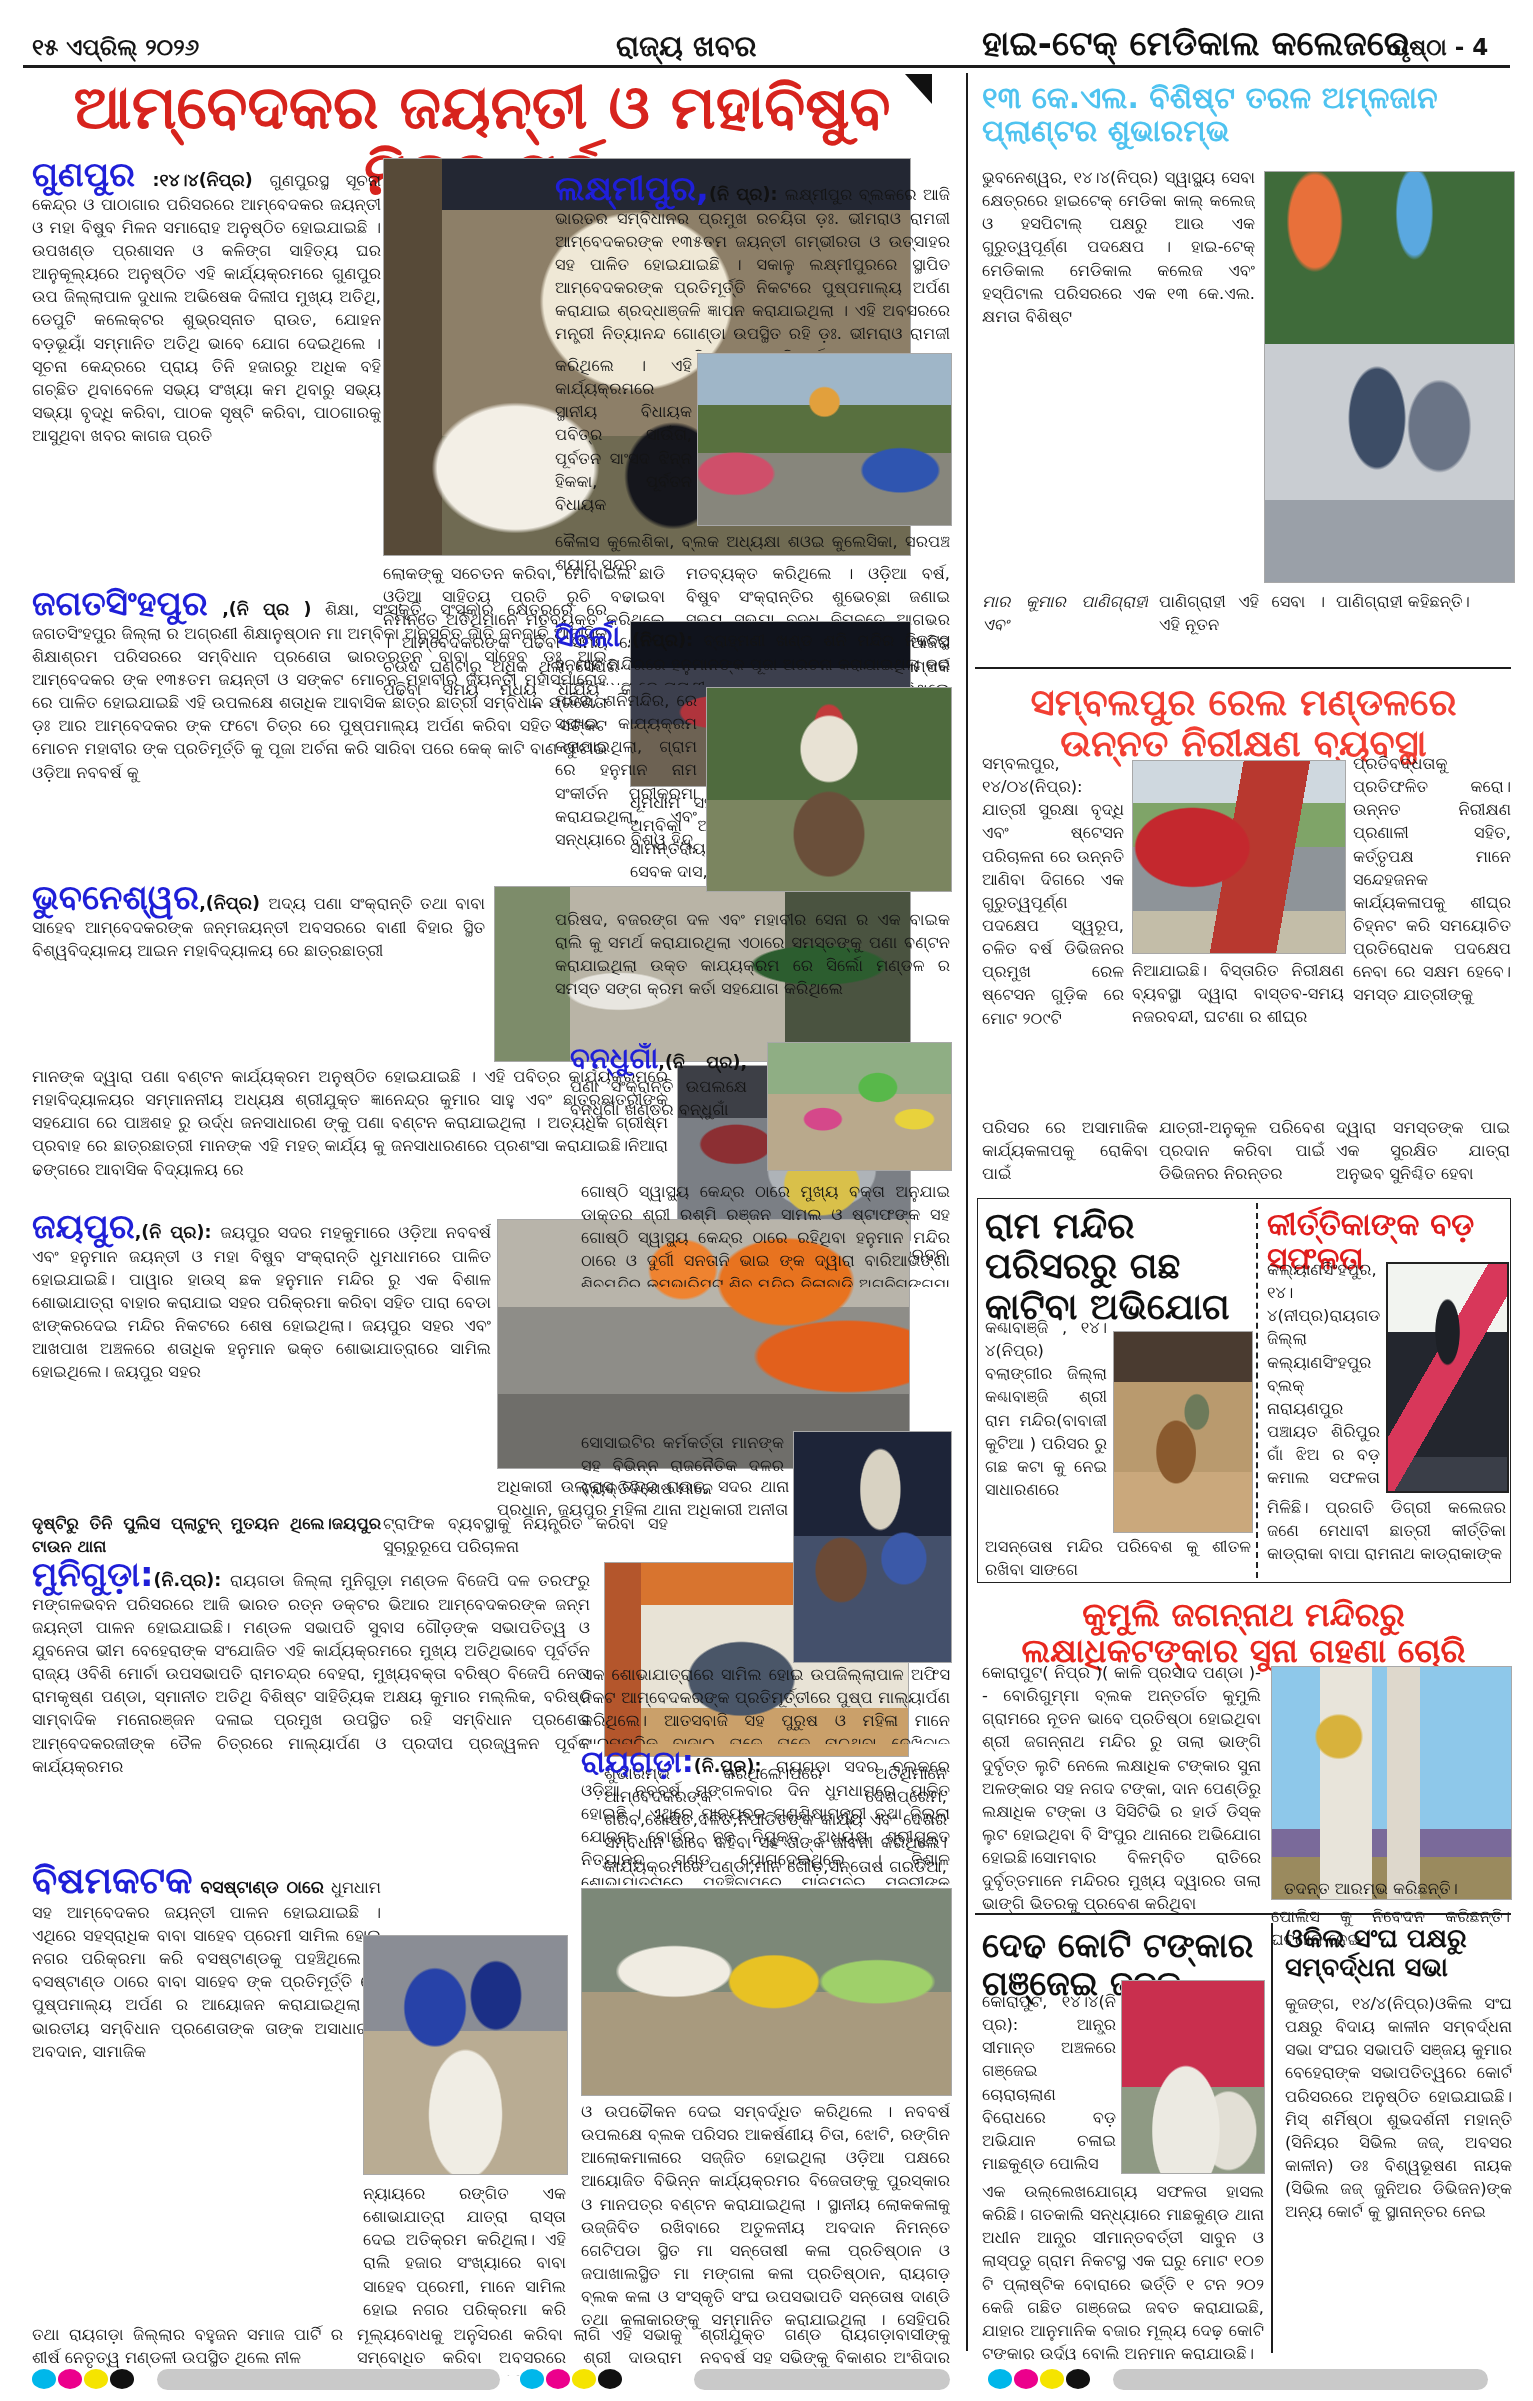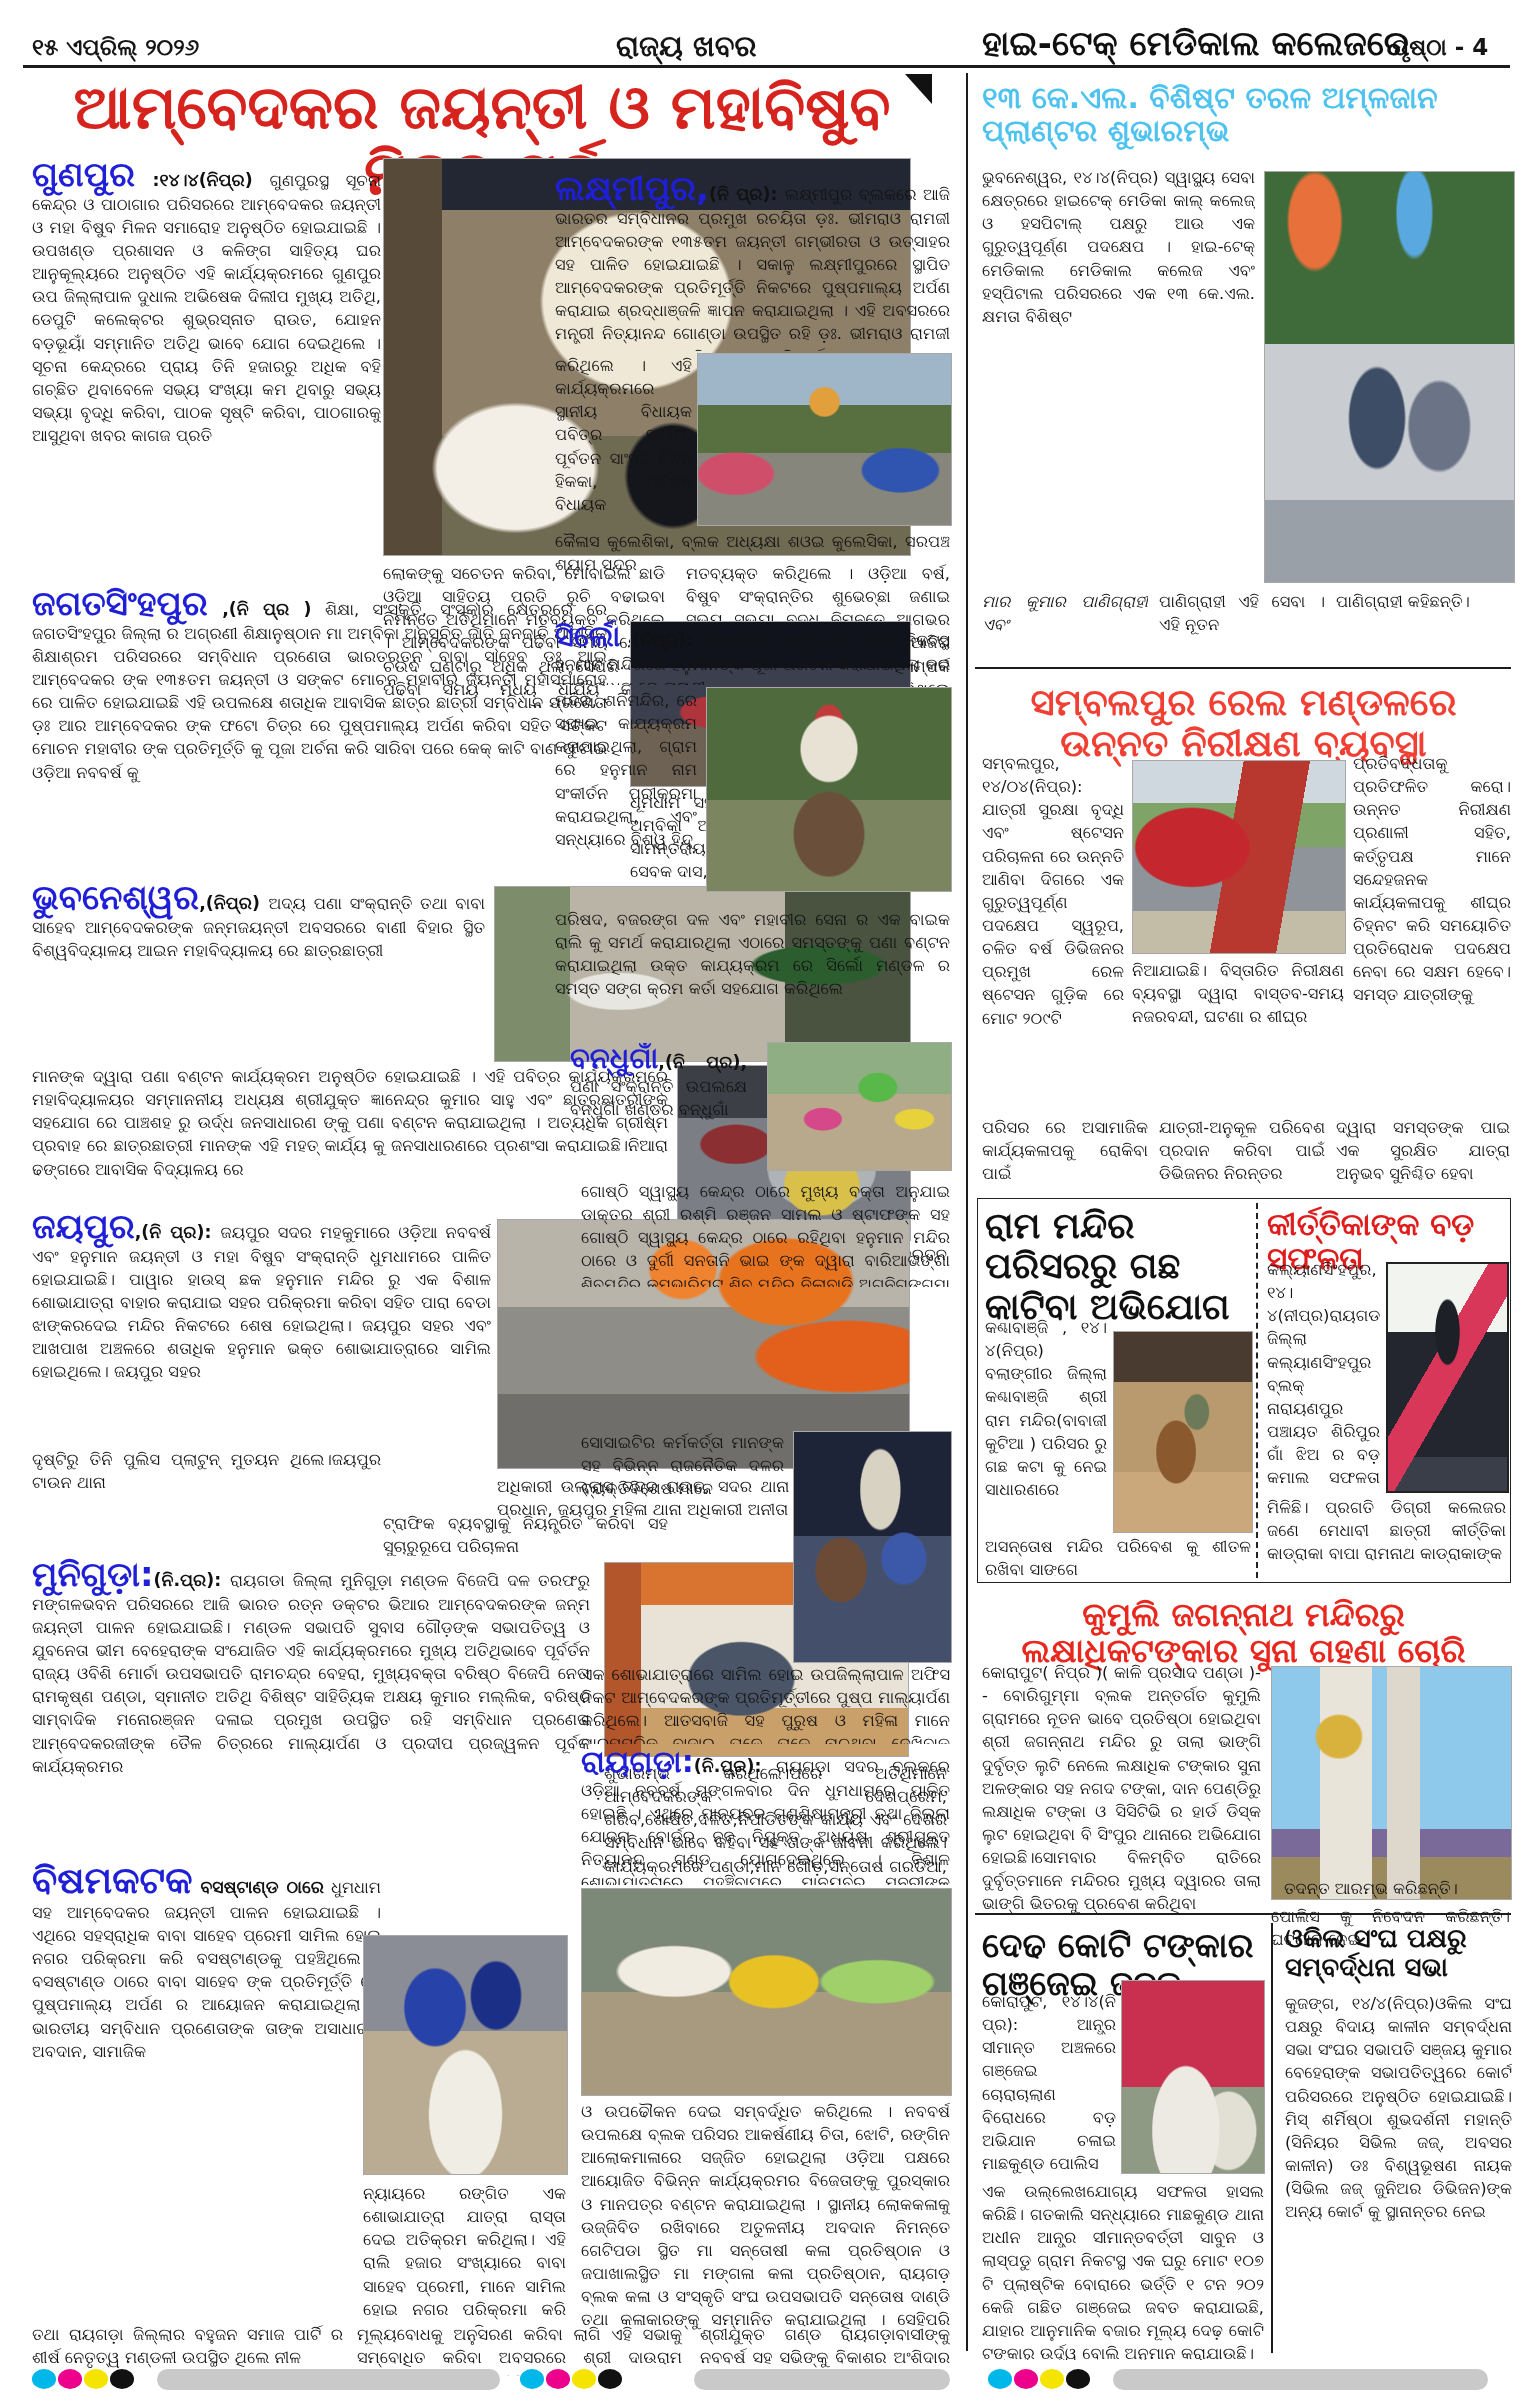--- a/index.html
+++ b/index.html
@@ -145,21 +145,21 @@
   <div class="abs body-txt" style="left:32px;top:1065px;width:636px;height:174px;">ମାନଙ୍କ ଦ୍ୱାରା ପଣା ବଣ୍ଟନ କାର୍ଯ୍ୟକ୍ରମ ଅନୁଷ୍ଠିତ ହୋଇଯାଇଛି । ଏହି ପବିତ୍ର କାର୍ଯ୍ୟକ୍ରମରେ ମହାବିଦ୍ୟାଳୟର ସମ୍ମାନନୀୟ ଅଧ୍ୟକ୍ଷ ଶ୍ରୀଯୁକ୍ତ ଜ୍ଞାନେନ୍ଦ୍ର କୁମାର ସାହୁ ଏବଂ ଛାତ୍ରଛାତ୍ରୀଙ୍କ ସହଯୋଗ ରେ ପାଞ୍ଚଶହ ରୁ ଉର୍ଦ୍ଧ ଜନସାଧାରଣ ଙ୍କୁ ପଣା ବଣ୍ଟନ କରାଯାଇଥିଲା । ଅତ୍ୟଧିକ ଗ୍ରୀଷ୍ମ ପ୍ରବାହ ରେ ଛାତ୍ରଛାତ୍ରୀ ମାନଙ୍କ ଏହି ମହତ୍ କାର୍ଯ୍ୟ କୁ ଜନସାଧାରଣରେ ପ୍ରଶଂସା କରାଯାଇଛି।ନିଆରା ଢଙ୍ଗରେ ଆବାସିକ ବିଦ୍ୟାଳୟ ରେ</div>
   <div class="photo" id="ph-bhub2" style="left:677px;top:1065px;width:232px;height:174px;"></div>
   <div class="abs body-txt" style="left:677px;top:1243px;width:270px;height:70px;">ସମ୍ବିଧାନ ପ୍ରଣେତା ଭାରତରତ୍ନ ଆମ୍ବେଦକରଙ୍କ ୧୩୫ତମ ଜୟନ୍ତୀ</div>
 
   <div class="abs body-txt" style="left:32px;top:1209px;width:459px;height:302px;">
     <span class="hl">ଜୟପୁର</span><span class="dl">,(ନି ପ୍ର): </span>
     <span>ଜୟପୁର ସଦର ମହକୁମାରେ ଓଡ଼ିଆ ନବବର୍ଷ ଏବଂ ହନୁମାନ ଜୟନ୍ତୀ ଓ ମହା ବିଷୁବ ସଂକ୍ରାନ୍ତି ଧୁମଧାମରେ ପାଳିତ ହୋଇଯାଇଛି। ପାୱାର ହାଉସ୍ ଛକ ହନୁମାନ ମନ୍ଦିର ରୁ ଏକ ବିଶାଳ ଶୋଭାଯାତ୍ରା ବାହାର କରାଯାଇ ସହର ପରିକ୍ରମା କରିବା ସହିତ ପାରା ବେଡା ଝାଙ୍କରଦେଇ ମନ୍ଦିର ନିକଟରେ ଶେଷ ହୋଇଥିଲା। ଜୟପୁର ସହର ଏବଂ ଆଖପାଖ ଅଞ୍ଚଳରେ ଶତାଧିକ ହନୁମାନ ଭକ୍ତ ଶୋଭାଯାତ୍ରାରେ ସାମିଲ ହୋଇଥିଲେ। ଜୟପୁର ସହର</span>
   </div>
   <div class="photo" id="ph-jaypur" style="left:497px;top:1219px;width:411px;height:248px;"></div>
   <div class="abs body-txt" style="left:497px;top:1475px;width:411px;height:76px;">ଅଧିକାରୀ ଉଲ୍ଲାସ ଚନ୍ଦ୍ର ରାଉତ, ସଦର ଥାନା ଅଧିକାରୀ ସଚ୍ଚିନ୍ଦ୍ର ପ୍ରଧାନ, ଜୟପୁର ମହିଳା ଥାନା ଅଧିକାରୀ ଅନୀତା ଯୋଗଦେଇ</div>
-  <div class="abs body-txt" style="left:32px;top:1448px;width:349px;height:44px;">ଦୃଷ୍ଟିରୁ ତିନି ପୁଲିସ ପ୍ଲାଟୁନ୍ ମୁତୟନ ଥିଲେ।ଜୟପୁର ଟାଉନ ଥାନା</div>
+  <div class="abs body-txt" style="left:32px;top:1512px;width:349px;height:44px;font-weight:bold;">ଦୃଷ୍ଟିରୁ ତିନି ପୁଲିସ ପ୍ଲାଟୁନ୍ ମୁତୟନ ଥିଲେ।ଜୟପୁର ଟାଉନ ଥାନା</div>
   <div class="abs body-txt" style="left:383px;top:1512px;width:285px;height:44px;">ଟ୍ରାଫିକ ବ୍ୟବସ୍ଥାକୁ ନିୟନ୍ତ୍ରିତ କରିବା ସହ ସୁଚାରୁରୂପେ ପରିଚାଳନା</div>
 
   <div class="abs body-txt" style="left:32px;top:1557px;width:558px;height:360px;">
     <span class="hl">ମୁନିଗୁଡ଼ା:</span><span class="dl">(ନି.ପ୍ର): </span>
     <span>ରାୟଗଡା ଜିଲ୍ଲା ମୁନିଗୁଡ଼ା ମଣ୍ଡଳ ବିଜେପି ଦଳ ତରଫରୁ ମଙ୍ଗଳଭବନ ପରିସରରେ ଆଜି ଭାରତ ରତ୍ନ ଡକ୍ଟର ଭିଆର ଆମ୍ବେଦକରଙ୍କ ଜନ୍ମ ଜୟନ୍ତୀ ପାଳନ ହୋଇଯାଇଛି। ମଣ୍ଡଳ ସଭାପତି ସୁବାସ ଗୌଡ଼ଙ୍କ ସଭାପତିତ୍ୱ ଓ ଯୁବନେତା ଭୀମ ବେହେରାଙ୍କ ସଂଯୋଜିତ ଏହି କାର୍ଯ୍ୟକ୍ରମରେ ମୁଖ୍ୟ ଅତିଥିଭାବେ ପୂର୍ବର୍ତନ ରାଜ୍ୟ ଓବିଶି ମୋର୍ଚା ଉପସଭାପତି ରାମଚନ୍ଦ୍ର ବେହରା, ମୁଖ୍ୟବକ୍ତା ବରିଷ୍ଠ ବିଜେପି ନେତା ରାମକୃଷ୍ଣ ପଣ୍ଡା, ସ୍ମାନୀତ ଅତିଥି ବିଶିଷ୍ଟ ସାହିତ୍ୟିକ ଅକ୍ଷୟ କୁମାର ମଲ୍ଲିକ, ବରିଷ୍ଠ ସାମ୍ବାଦିକ ମନୋରଞ୍ଜନ ଦଳାଇ ପ୍ରମୁଖ ଉପସ୍ଥିତ ରହି ସମ୍ବିଧାନ ପ୍ରଣେତା ଆମ୍ବେଦକରଜୀଙ୍କ ତୈଳ ଚିତ୍ରରେ ମାଲ୍ୟାର୍ପଣ ଓ ପ୍ରଦୀପ ପ୍ରଜ୍ୱଳନ ପୂର୍ବକ କାର୍ଯ୍ୟକ୍ରମର</span>
   </div>
   <div class="photo" id="ph-muniguda" style="left:604px;top:1562px;width:303px;height:193px;"></div>
 
   <div class="abs body-txt" style="left:604px;top:1762px;width:343px;height:119px;">ଶୁଭାରମ୍ଭ କରିଥିଲେ।ପରେ ଅତିଥିମାନେ ଆମ୍ବେଦକରଙ୍କ ଦେଶପ୍ରେମ, ଗରିବ,ଶୋଷିତ,ଦଳିତ,ନିପୀଡିତଙ୍କ କାର୍ଯ୍ୟ ଏବଂ ଦେଶର ସମ୍ବିଧାନ ଭାବେ କହିବା ସହ ତାଙ୍କ ଜୀବନୀ କରିଥିଲେ।କାର୍ଯ୍ୟକ୍ରମରେ ପଣ୍ଡା,ମୀନ ଗୌଡ଼,ସନ୍ତୋଷ ଗରଡିଆ, ରୁଦ୍ରଜିତ ନାୟକ,ଜଗା ନାୟକ,ରମେଶ ଗୌଡ଼,ଟଙ୍କଧର କାର୍ଯ୍ୟକର୍ତ୍ତା କାର୍ଯ୍ୟକ୍ରମ ପରିଚାଳନା</div>
 

